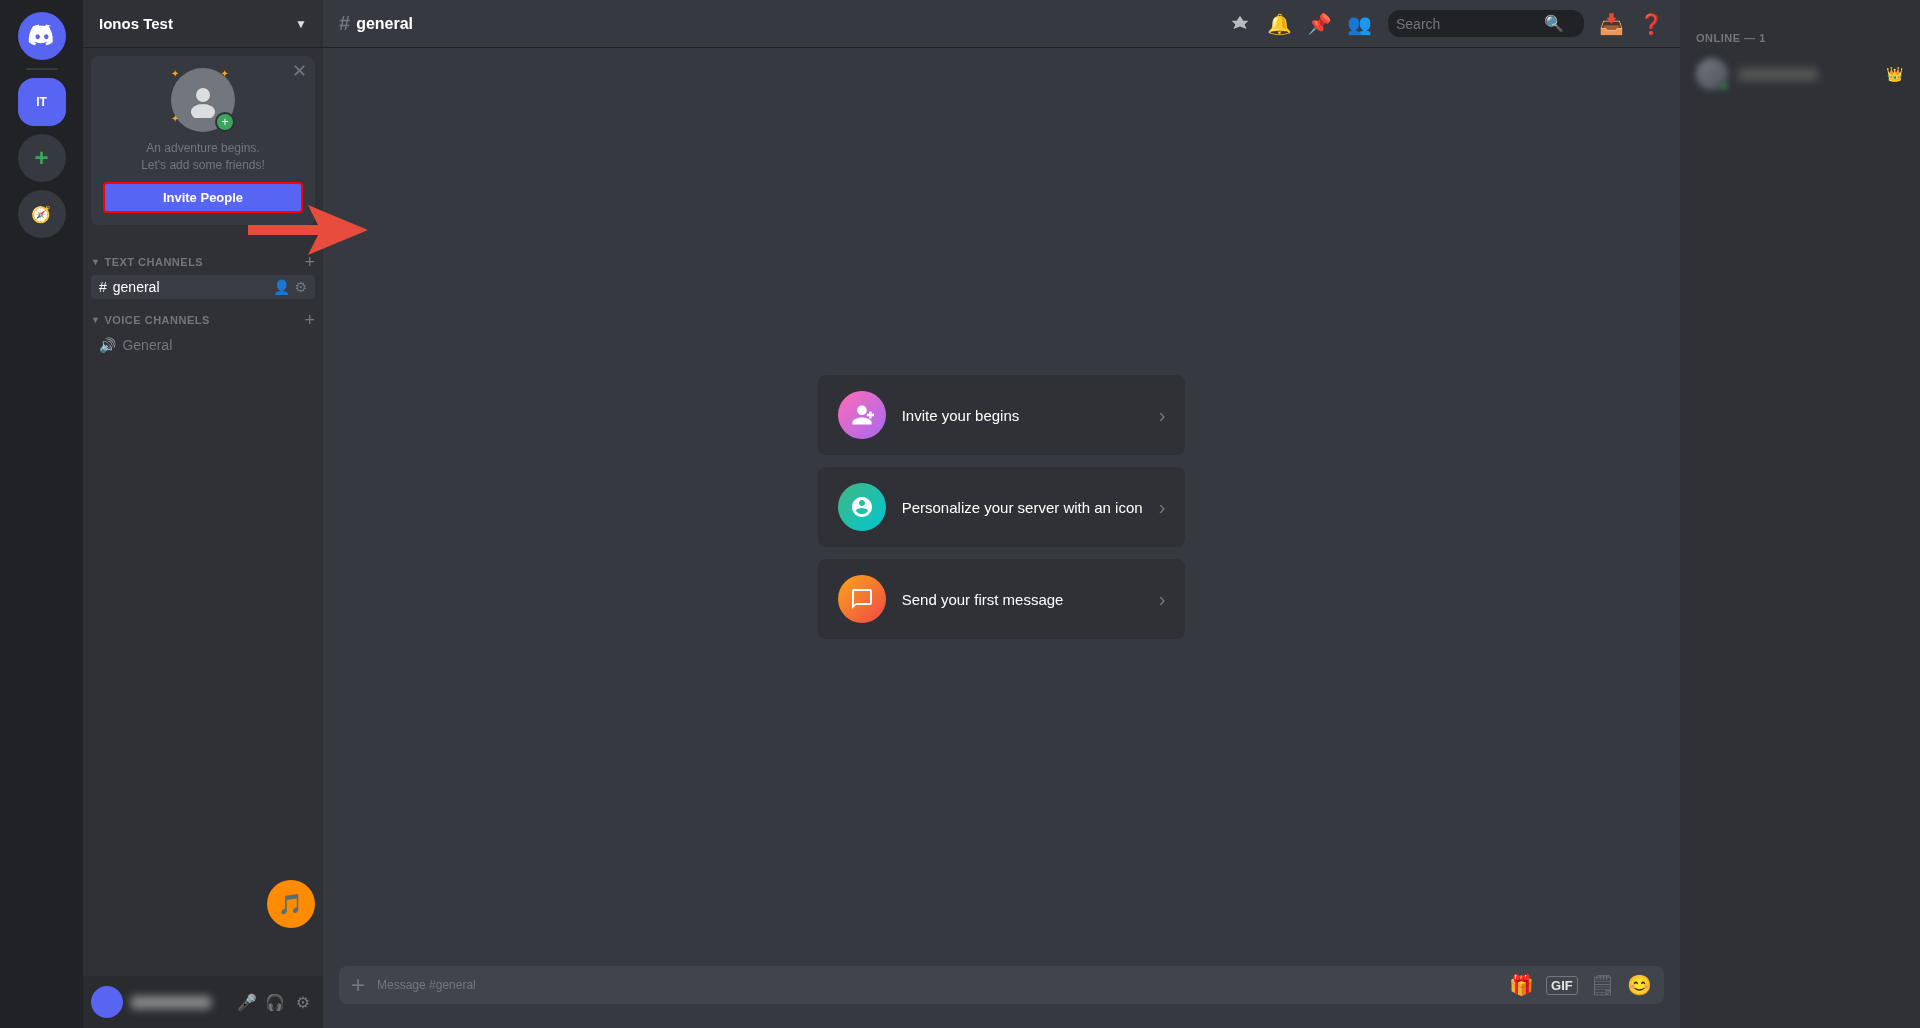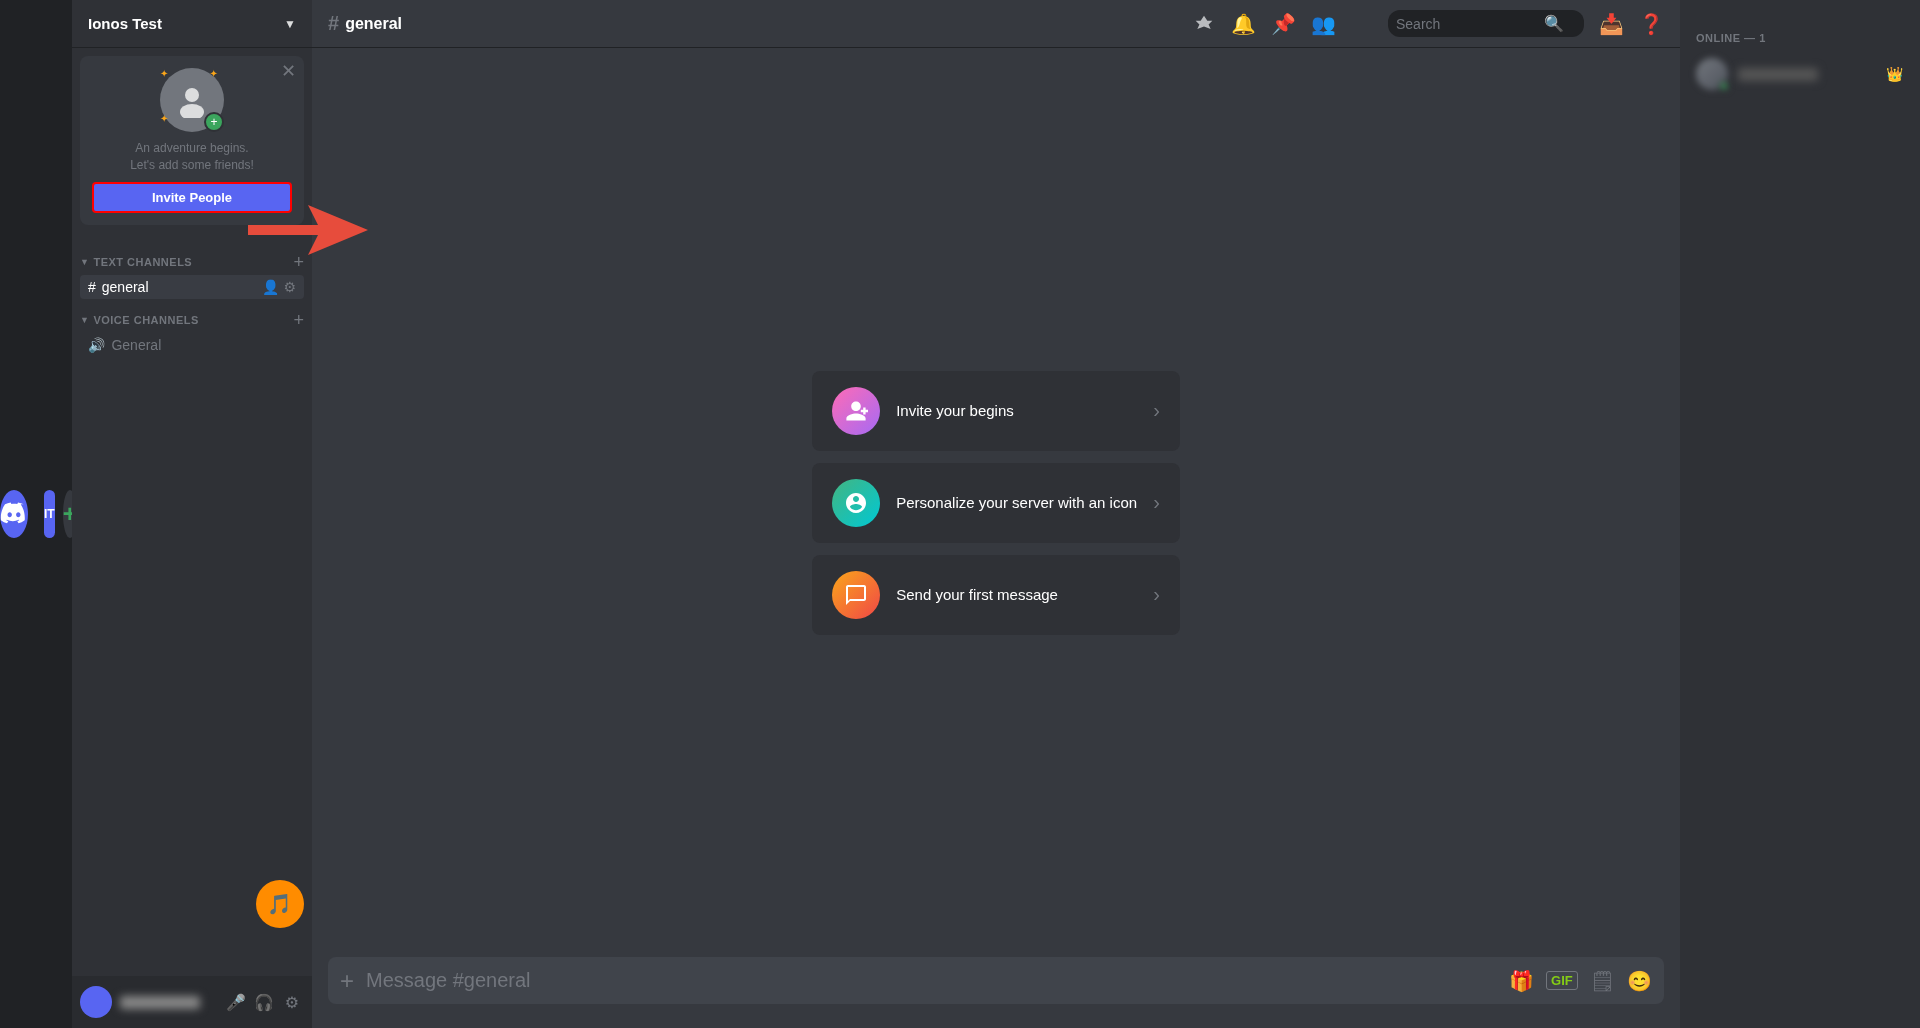--- a/index.html
+++ b/index.html
@@ -8,24 +8,24 @@
       height: 1028px;
       background: #36393f;
       font-family: 'Segoe UI', Arial, sans-serif;
       color: #dcddde;
       display: flex;
       overflow: hidden;
     }
 
     
     .server-list {
-      width: 72px;
+      width: 83px;
       background: #202225;
       display: flex;
-      flex-direction: row;
+      flex-direction: column;
       align-items: center;
       padding: 12px 0;
       gap: 8px;
       flex-shrink: 0;
     }
     .server-icon {
       width: 48px;
       height: 48px;
       border-radius: 50%;
       display: flex;
@@ -309,21 +309,20 @@
     }
     .search-bar {
       background: #202225;
       border-radius: 12px;
       padding: 4px 8px;
       display: flex;
       align-items: center;
       gap: 8px;
       width: 196px;
       cursor: text;
-      margin-left: 36px;
     }
     .search-bar input {
       background: transparent;
       border: none;
       outline: none;
       color: #dcddde;
       font-size: 14px;
       width: 140px;
     }
     .search-bar input::placeholder { color: #72767d; }
@@ -426,21 +425,21 @@
       font-size: 24px;
       cursor: pointer;
       flex-shrink: 0;
     }
     .chat-input-field {
       flex: 1;
       background: transparent;
       border: none;
       outline: none;
       color: #dcddde;
-      font-size: 20px;
+      font-size: 12px;
       padding: 12px 0;
     }
     .chat-input-field::placeholder { color: #72767d; }
     .chat-input-tools {
       display: flex;
       gap: 12px;
       align-items: center;
     }
     .chat-tool-btn {
       color: #72767d;
@@ -684,21 +683,21 @@
       </div>
     </div>
   </div>
 
   <div class="chat-input-area">
     <div class="chat-input-box">
       <span class="chat-input-plus">+</span>
       <input type="text" class="chat-input-field" placeholder="Message #general" style="">
       <div class="chat-input-tools">
         <span class="chat-tool-btn">🎁</span>
-        <span class="chat-tool-btn" style="font-size:13px;font-weight:700;color:#84cc16;border:1px solid #72767d;border-radius:3px;padding:1px 4px;">GIF</span>
+        <span class="chat-tool-btn" style="font-size:13px;font-weight:700;color:#e5e5e5;border:1px solid #72767d;border-radius:3px;padding:1px 4px;">GIF</span>
         <span class="chat-tool-btn">🗒</span>
         <span class="chat-tool-btn">😊</span>
       </div>
     </div>
   </div>
 </div>
 
 <div class="member-list">
   <div class="member-category">ONLINE — 1</div>
   <div class="member-item">

